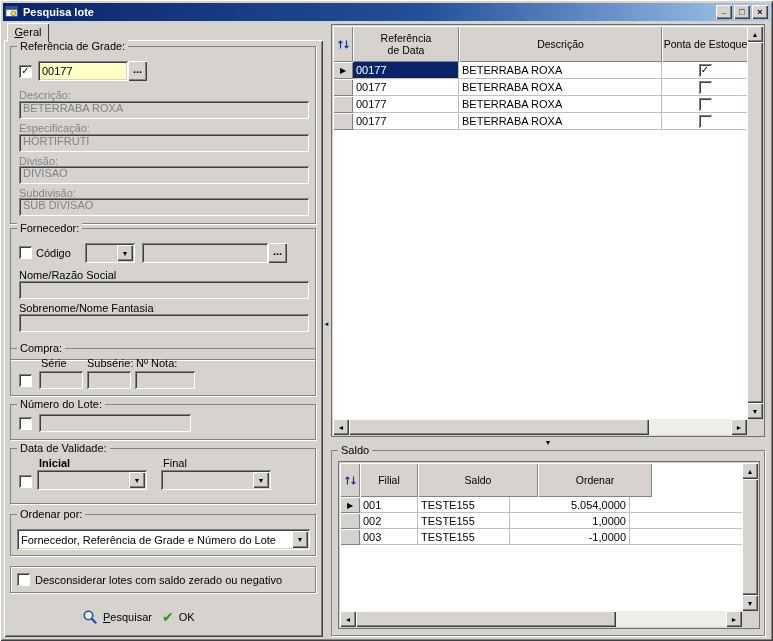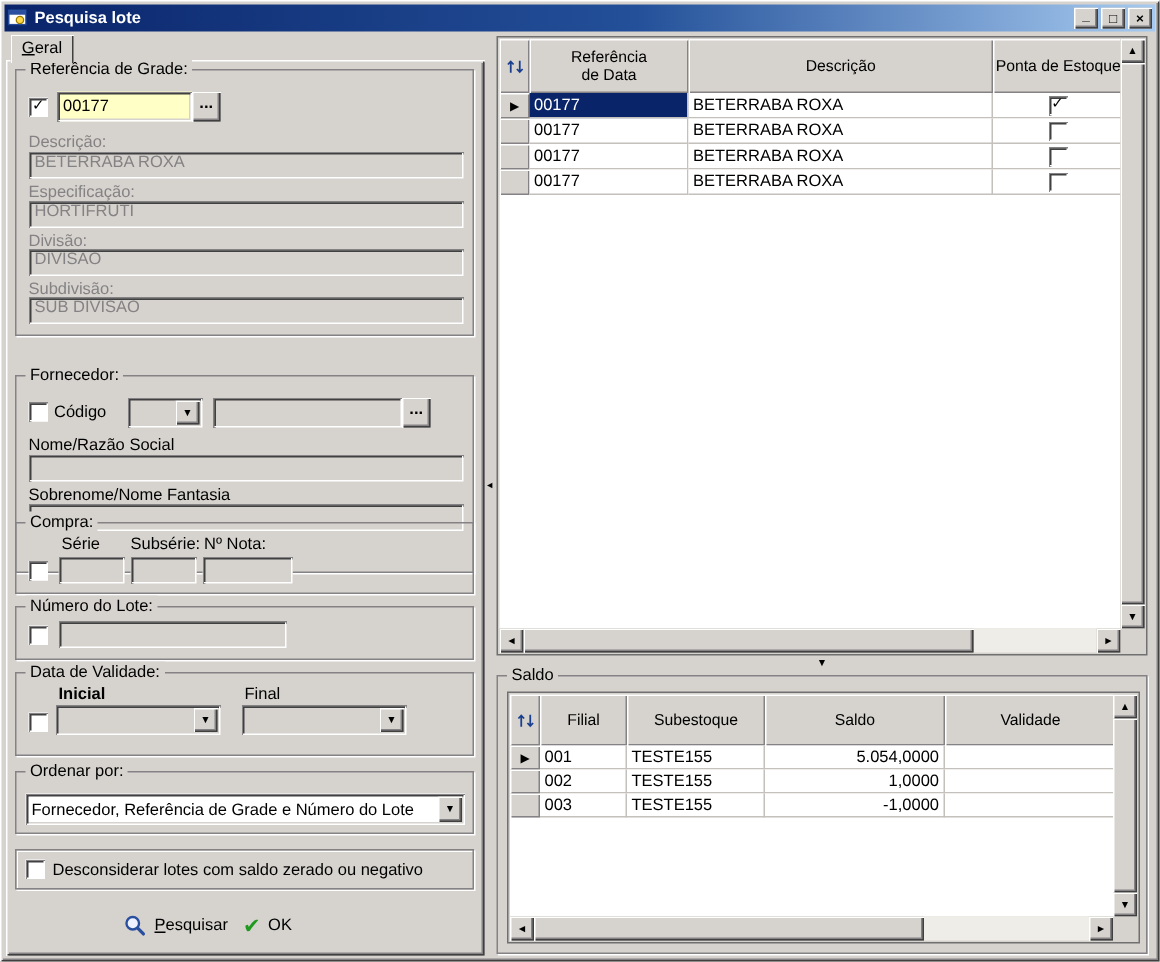--- a/index.html
+++ b/index.html
@@ -146,21 +146,21 @@
       <span class="lab dis" style="left:8px;top:42px;">Descrição:</span>
       <div class="inp disf" style="left:8px;top:54px;width:290px;height:18px;">BETERRABA ROXA</div>
       <span class="lab dis" style="left:8px;top:75px;">Especificação:</span>
       <div class="inp disf" style="left:8px;top:87px;width:290px;height:18px;">HORTIFRUTI</div>
       <span class="lab dis" style="left:8px;top:108px;">Divisão:</span>
       <div class="inp disf" style="left:8px;top:119px;width:290px;height:18px;">DIVISAO</div>
       <span class="lab dis" style="left:8px;top:140px;">Subdivisão:</span>
       <div class="inp disf" style="left:8px;top:151px;width:290px;height:18px;">SUB DIVISAO</div>
     </div>
 
-    <div class="group" style="left:6px;top:210px;width:306px;height:132px;">
+    <div class="group" style="left:6px;top:188px;width:306px;height:132px;">
       <span class="legend">Fornecedor:</span>
       <span class="cb" style="left:8px;top:17px;"></span>
       <span class="lab" style="left:25px;top:18px;text-align:center;">Código</span>
       <div class="combo" style="left:74px;top:14px;width:50px;height:20px;">
         <button class="cbtn">
             <span>▼</span>
           </button>
       </div>
       <div class="inp disf" style="left:131px;top:14px;width:126px;height:20px;"></div>
       <button class="bbtn" style="left:257px;top:14px;width:19px;height:20px;">
@@ -329,23 +329,22 @@
         <div class="grow" style="height:34px;">
           <div class="gh" style="width:20px;height:34px;">
             <button style="background:transparent;border:none;padding:0;display:flex;">
               <svg width="13" height="13" viewBox="0 0 13 13">
                 <path d="M3.5 10.5 V3.2 M1.6 5 L3.5 3 L5.4 5" fill="none" stroke="#1b3f8f" stroke-width="1.2"></path>
                 <path d="M9.5 2.5 V9.8 M7.6 8 L9.5 10 L11.4 8" fill="none" stroke="#1b3f8f" stroke-width="1.2"></path>
               </svg>
             </button>
           </div>
           <div class="gh" style="width:58px;height:34px;">Filial</div>
-          <div class="gh" style="width:92px;height:34px;">Subestoque</div>
           <div class="gh" style="width:120px;height:34px;">Saldo</div>
-          <div class="gh" style="width:114px;height:34px;">Validade</div>
+          <div class="gh" style="width:114px;height:34px;">Ordenar</div>
         </div>
 
         <div class="grow" style="height:16px;">
           <div class="ind" style="width:20px;">
               <span>▶</span>
             </div>
           <div class="gc" style="width:58px;">001</div>
           <div class="gc" style="width:92px;">TESTE155</div>
           <div class="gc num" style="width:120px;">5.054,0000</div>
           <div class="gc" style="width:114px;"></div>

